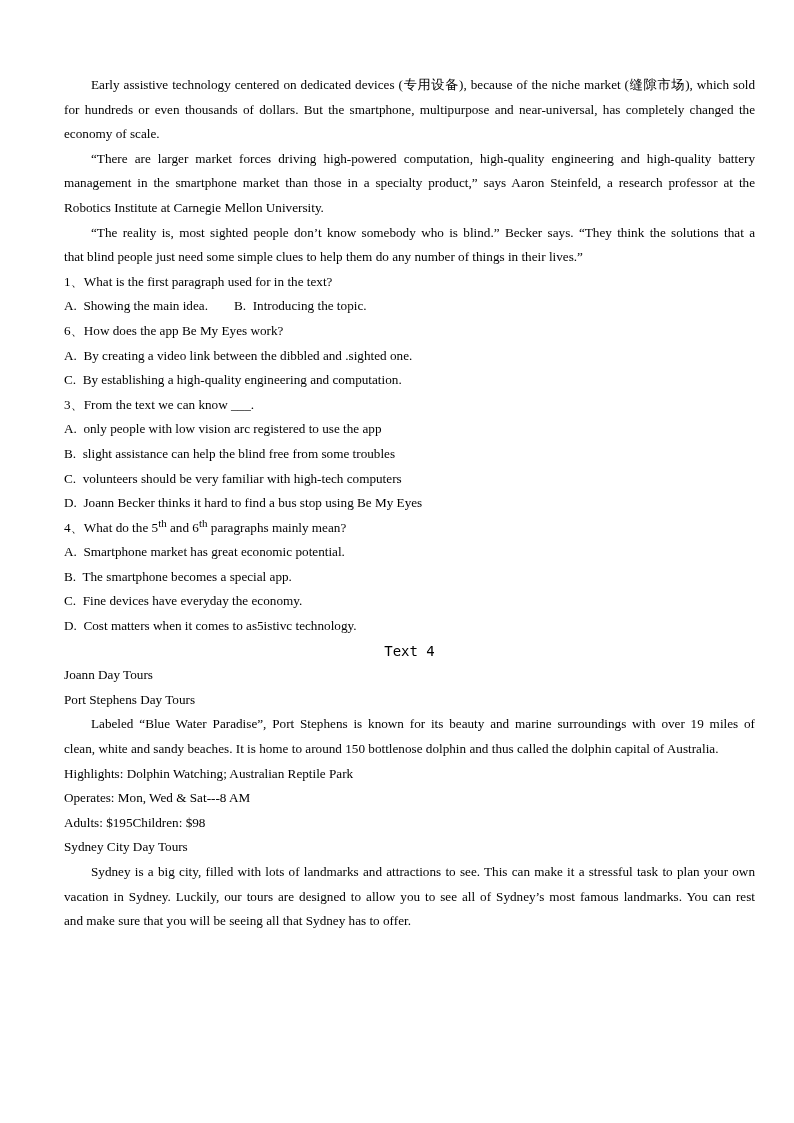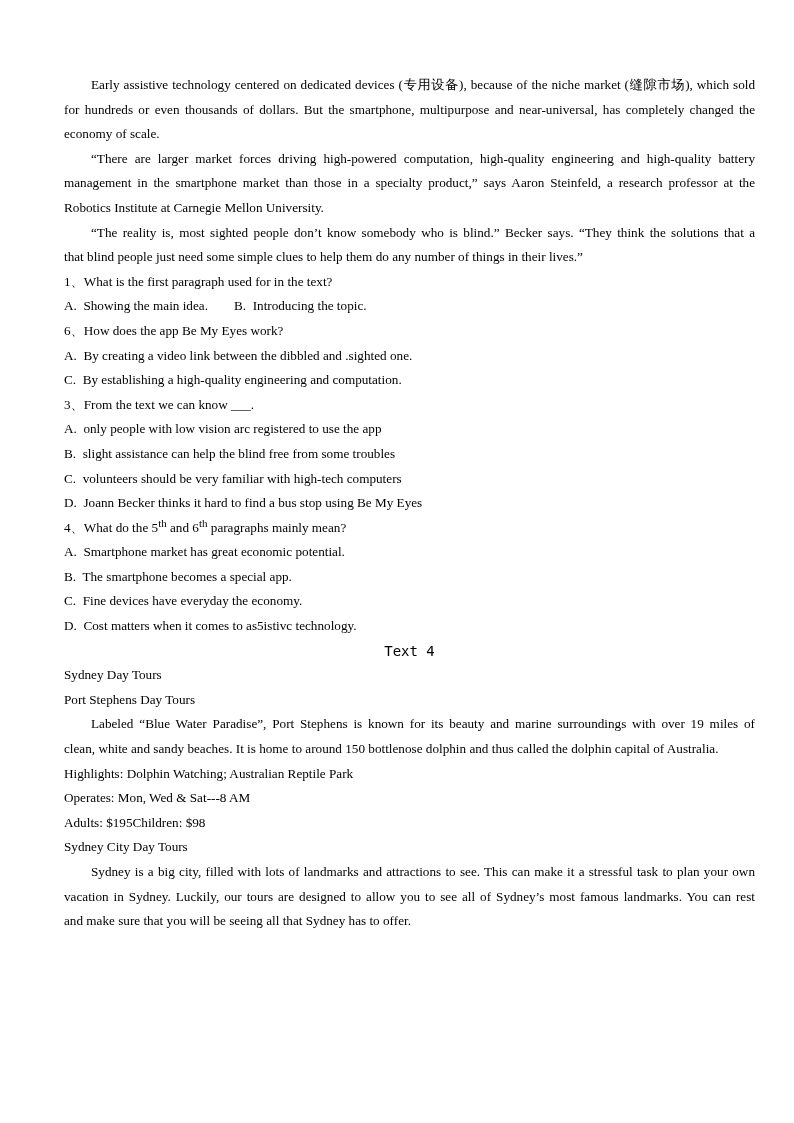--- a/index.html
+++ b/index.html
@@ -82,21 +82,21 @@
   <div class="line pre">C.  volunteers should be very familiar with high-tech computers</div>
   <div class="line pre">D.  Joann Becker thinks it hard to find a bus stop using Be My Eyes</div>
 
   <div class="line"><span>4、What do the 5</span><sup>th</sup><span> and 6</span><sup>th</sup><span> paragraphs mainly mean?</span></div>
   <div class="line pre">A.  Smartphone market has great economic potential.</div>
   <div class="line pre">B.  The smartphone becomes a special app.</div>
   <div class="line pre">C.  Fine devices have everyday the economy.</div>
   <div class="line pre">D.  Cost matters when it comes to as5istivc technology.</div>
 
   <div class="center-mono">Text 4</div>
-  <div class="line">Sydney Day Tours</div>
+  <div class="line">Joann Day Tours</div>
   <div class="line">Port Stephens Day Tours</div>
 
   <div>
     <div class="line j indent">Labeled “Blue Water Paradise”, Port Stephens is known for its beauty and marine surroundings with over 19 miles of</div>
     <div class="line">clean, white and sandy beaches. It is home to around 150 bottlenose dolphin and thus called the dolphin capital of Australia.</div>
   </div>
 
   <div class="line">Highlights: Dolphin Watching; Australian Reptile Park</div>
   <div class="line">Operates: Mon, Wed &amp; Sat---8 AM</div>
   <div class="line"><span>Adults: $195</span><span class="gap-children">Children: $98</span></div>

